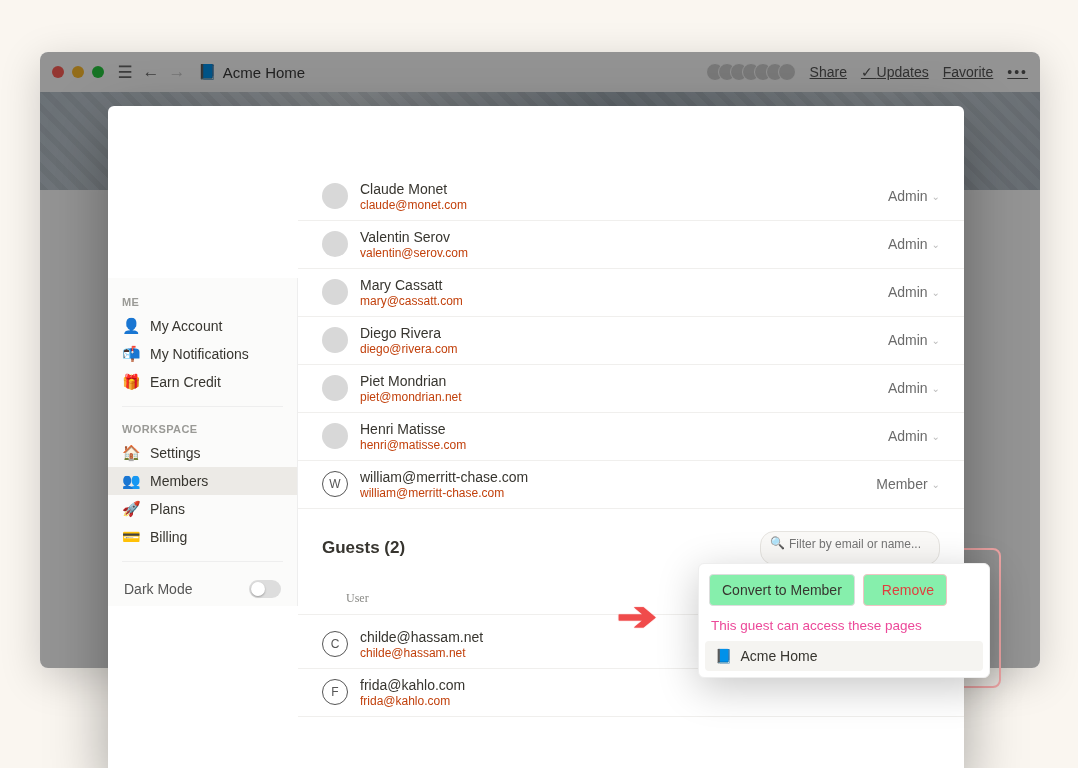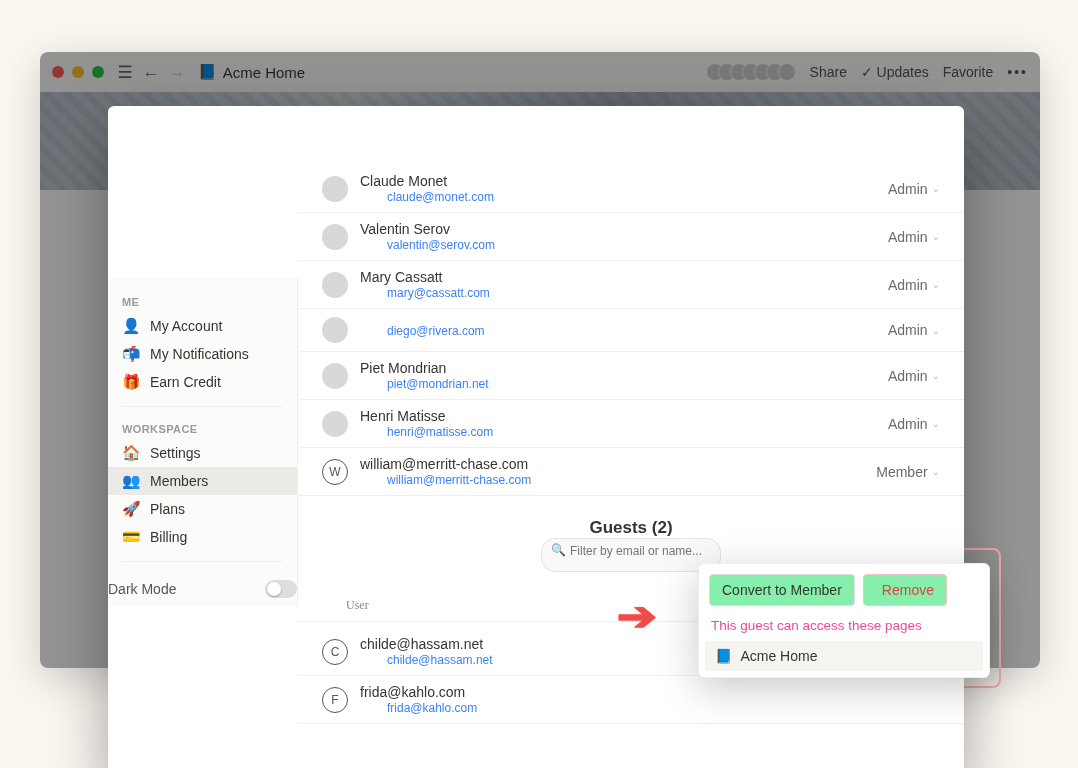--- a/index.html
+++ b/index.html
@@ -19,54 +19,54 @@
     position:relative; display:flex; align-items:center; height:40px;
     padding:0 12px; background:#fdfdfd;
   }
   .traffic { display:flex; gap:8px; }
   .dot { width:12px; height:12px; border-radius:50%; }
   .dot.red{background:#ff5f57;} .dot.yellow{background:#febc2e;} .dot.green{background:#28c840;}
   .tb-icon { width:22px; display:inline-flex; justify-content:center; color:#6a6a6a; font-size:17px; }
   .tb-group { display:flex; align-items:center; gap:4px; margin-left:10px; }
   .page-title { display:flex; align-items:center; gap:6px; margin-left:10px; font-size:15px; color:#3a3a3a; }
   .page-title .emoji { font-size:15px; }
-  .tb-right { margin-left:auto; display:flex; align-items:center; gap:14px; color:#555; font-size:14px; }
+  .tb-right { margin-left:auto; display:flex; align-items:center; gap:14px; color:#555; font-size:14px;text-decoration:underline; }
   .avatars { display:flex; }
   .avatars .av { width:18px; height:18px; border-radius:50%; background:#cfcfcf; border:1.5px solid #fff; margin-left:-6px; }
   .avatars .av:first-child{margin-left:0;}
   .cover { height:98px; width:100%; background:linear-gradient(120deg,#b8c3cc 0%, #d8dee3 30%, #a8b3bc 55%, #c9d2d9 80%, #b3bdc6 100%); }
   .cover::after{content:"";display:block;height:100%;background:repeating-linear-gradient(45deg, rgba(0,0,0,0.05) 0 6px, transparent 6px 14px);}
 
   .modal {
     position:absolute; left:108px; top:106px; width:856px; height:671px;
     background:#fff; border-radius:6px; box-shadow:0 20px 60px rgba(0,0,0,0.35);
     display:flex; overflow:hidden; z-index:5;align-items:center;
   }
   .sidebar { width:190px; background:#fbfbfa; border-right:1px solid #eee; padding-top:12px; }
   .sb-label { font-size:11px; font-weight:600; letter-spacing:0.4px; color:#9a9a96; padding:6px 14px 4px; }
   .sb-item { display:flex; align-items:center; gap:10px; padding:5px 14px; font-size:14px; color:#37352f; cursor:pointer; }
   .sb-item.active { background:#eceae6; font-weight:500; }
   .sb-emoji { width:18px; text-align:center; font-size:15px; }
   .sb-hr { height:1px; background:#eee; margin:10px 14px; }
-  .dark-row { display:flex; align-items:center; justify-content:space-between; padding:8px 0; font-size:14px; color:#555; }
+  .dark-row { display:flex; align-items:center; justify-content:space-between; padding:8px 16px; font-size:14px; color:#555; }
   .toggle { width:32px; height:18px; border-radius:10px; background:#ddd; position:relative; }
   .toggle::after { content:""; position:absolute; left:2px; top:2px; width:14px; height:14px; border-radius:50%; background:#fff; box-shadow:0 1px 2px rgba(0,0,0,0.3); }
 
   .content { flex:1; overflow:auto; padding:0; }
   .member-row { display:flex; align-items:center; padding:8px 24px; border-bottom:1px solid #f0efed; }
   .member-row:first-child{padding-top:14px;}
   .mr-avatar { width:26px; height:26px; border-radius:50%; border:1.5px solid #555; display:flex; align-items:center; justify-content:center; font-size:12px; color:#555; background:#fff; flex-shrink:0; }
   .mr-avatar.filled { border:none; background:#d8d8d8; }
   .mr-info { margin-left:12px; flex:1; }
   .mr-name { font-size:14px; color:#37352f; }
-  .mr-email { font-size:12px; color:#3b82f6; margin-top:1px;margin-left:27px; }
+  .mr-email { font-size:12px; color:#c2410c; margin-top:1px; }
   .mr-role { font-size:14px; color:#6b6b6b; display:flex; align-items:center; gap:4px; cursor:pointer; }
   .chev { font-size:10px; color:#bbb; }
 
-  .guest-header { display:flex; align-items:center; justify-content:space-between; padding:22px 24px 8px;flex-direction:column; }
+  .guest-header { display:flex; align-items:center; justify-content:space-between; padding:22px 24px 8px; }
   .guest-title { font-size:17px; font-weight:600; color:#37352f; }
   .filter-box { position:relative; }
   .filter-box input { width:180px; padding:5px 10px 13px 28px; border:1px solid #e6e4e0; border-radius:14px; background:#faf9f7; font-size:12px; color:#555; outline:none; }
   .filter-box .mag { position:absolute; left:10px; top:5px; font-size:12px; color:#aaa; }
   .th-row { display:flex; justify-content:space-between; padding:8px 24px 8px 48px; font-size:12px; color:#8a8a86; border-bottom:1px solid #f0efed; margin-top:10px;font-family:Liberation Serif, serif; }
   .highlight-box {
     position:absolute; left:681px; top:548px; width:320px; border:2px solid #f3a8a8; border-radius:8px; z-index:4;
     height:140px; pointer-events:none;
   }
   .popover {
@@ -194,20 +194,21 @@
             <div class="mr-avatar filled"></div>
             <div class="mr-info">
               <div class="mr-name">Mary Cassatt</div>
               <div class="mr-email">mary@cassatt.com</div>
             </div>
             <div class="mr-role">Admin <span class="chev">⌄</span></div>
           </div>
           <div class="member-row">
             <div class="mr-avatar filled"></div>
             <div class="mr-info">
+              <div class="mr-name">Diego Rivera</div>
               <div class="mr-email">diego@rivera.com</div>
             </div>
             <div class="mr-role">Admin <span class="chev">⌄</span></div>
           </div>
           <div class="member-row">
             <div class="mr-avatar filled"></div>
             <div class="mr-info">
               <div class="mr-name">Piet Mondrian</div>
               <div class="mr-email">piet@mondrian.net</div>
             </div>

